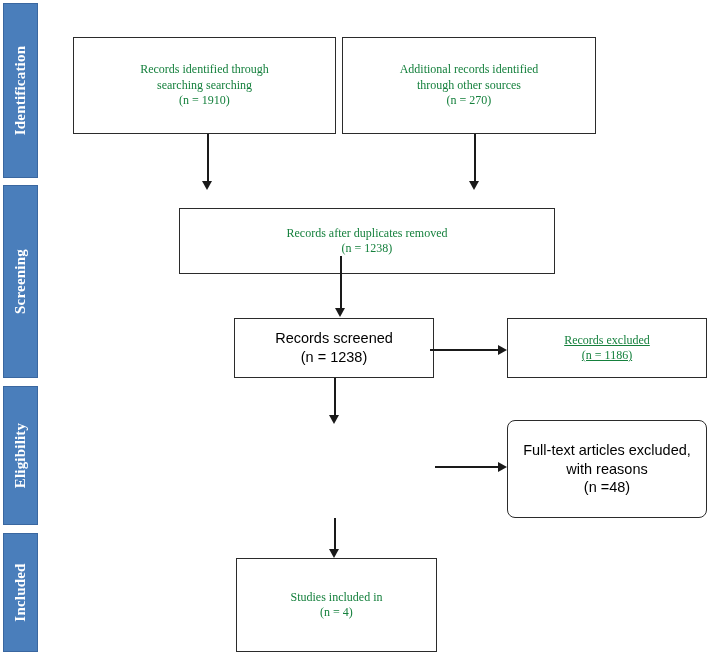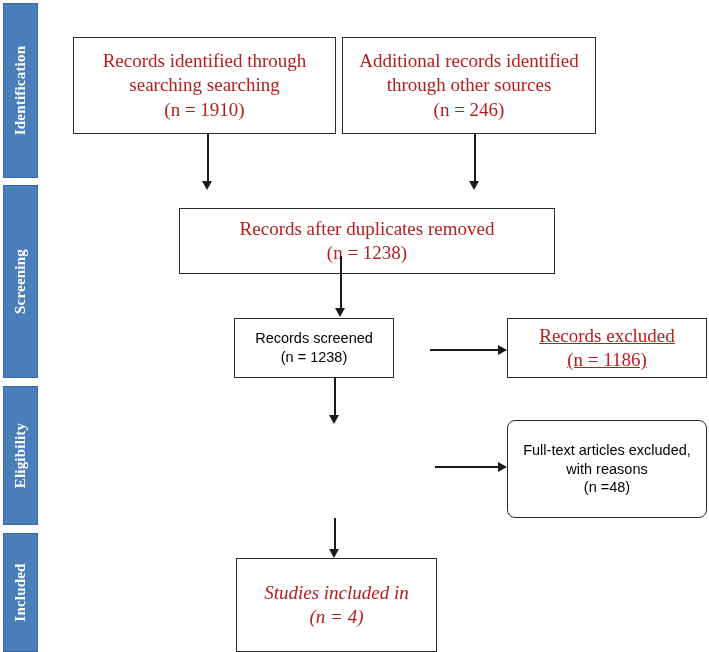--- a/index.html
+++ b/index.html
@@ -56,22 +56,22 @@
     text-align: center;
     padding: 2px 6px;
     line-height: 1.28;
   }
   .flow-box .line {
     display: block;
     white-space: nowrap;
   }
   .serif-box {
     font-family: "Liberation Serif", "DejaVu Serif", serif;
-    font-size: 19px;
-    color: #b91c1c;
+    font-size: 12px;
+    color: #15803d;
     padding-left: 6px;
   }
   .sans-box {
     font-family: "Liberation Sans", "DejaVu Sans", sans-serif;
     font-size: 14.5px;
     color: #000000;
   }
 
   
   .connector {
@@ -125,38 +125,38 @@
 
   <div class="flow-box serif-box" style="left:73px; top:37px; width:263px; height:97px;">
     <span class="line">Records identified through</span>
     <span class="line">searching searching</span>
     <span class="line">(n = 1910)</span>
   </div>
 
   <div class="flow-box serif-box" style="left:342px; top:37px; width:254px; height:97px;">
     <span class="line">Additional records identified</span>
     <span class="line">through other sources</span>
-    <span class="line">(n = 246)</span>
+    <span class="line">(n = 270)</span>
   </div>
 
   <div class="connector v-line" style="left:207px; top:134px; height:49px;"></div>
   <div class="arrow-down" style="left:202px; top:181px;"></div>
 
   <div class="connector v-line" style="left:474px; top:134px; height:49px;"></div>
   <div class="arrow-down" style="left:469px; top:181px;"></div>
 
   <div class="flow-box serif-box" style="left:179px; top:208px; width:376px; height:66px;">
     <span class="line">Records after duplicates removed</span>
     <span class="line">(n = 1238)</span>
   </div>
 
   <div class="connector v-line" style="left:340px; top:256px; height:54px;"></div>
   <div class="arrow-down" style="left:335px; top:308px;"></div>
 
-  <div class="flow-box sans-box" style="left:234px; top:318px; width:160px; height:60px;">
+  <div class="flow-box sans-box" style="left:234px; top:318px; width:200px; height:60px;">
     <span class="line">Records screened</span>
     <span class="line">(n = 1238)</span>
   </div>
 
   <div class="flow-box serif-box" style="left:507px; top:318px; width:200px; height:60px;text-decoration:underline;">
     <span class="line">Records excluded</span>
     <span class="line">(n = 1186)</span>
   </div>
 
   <div class="connector h-line" style="left:430px; top:349px; width:70px;"></div>
@@ -171,18 +171,18 @@
     <span class="line">with reasons</span>
     <span class="line">(n =48)</span>
   </div>
 
   <div class="connector h-line" style="left:435px; top:466px; width:65px;"></div>
   <div class="arrow-right" style="left:498px; top:462px;"></div>
 
   <div class="connector v-line" style="left:334px; top:518px; height:33px;"></div>
   <div class="arrow-down" style="left:329px; top:549px;"></div>
 
-  <div class="flow-box serif-box" style="left:236px; top:558px; width:201px; height:94px;font-style:italic;">
+  <div class="flow-box serif-box" style="left:236px; top:558px; width:201px; height:94px;">
     <span class="line">Studies included in</span>
     <span class="line">(n = 4)</span>
   </div>
 
 </div>
 
 </body></html>

